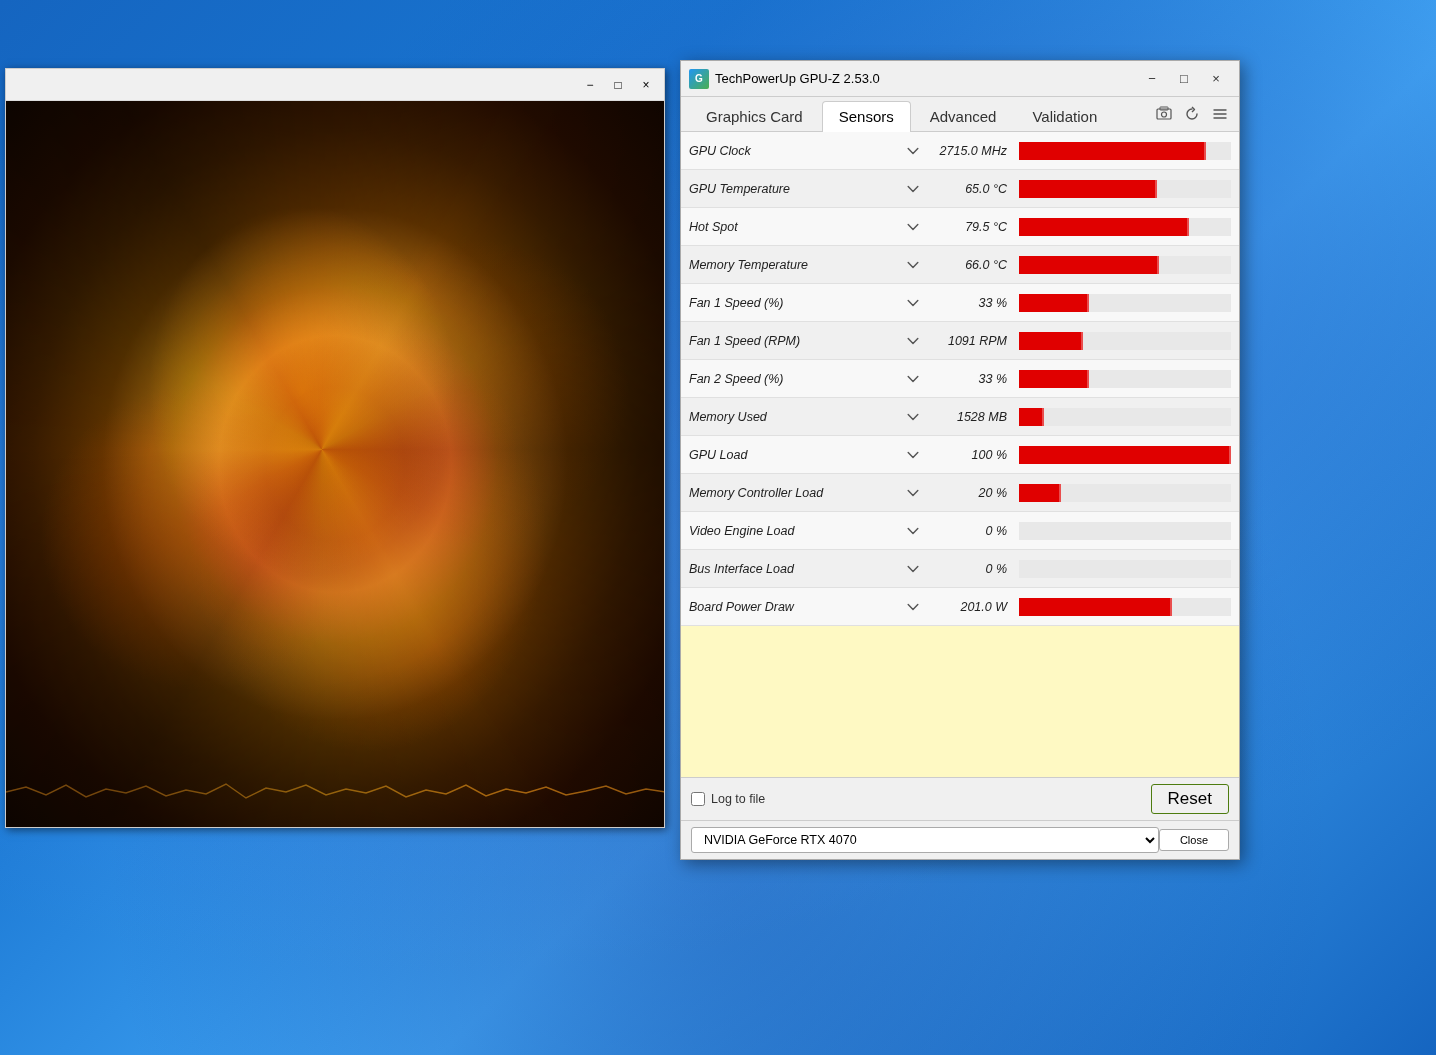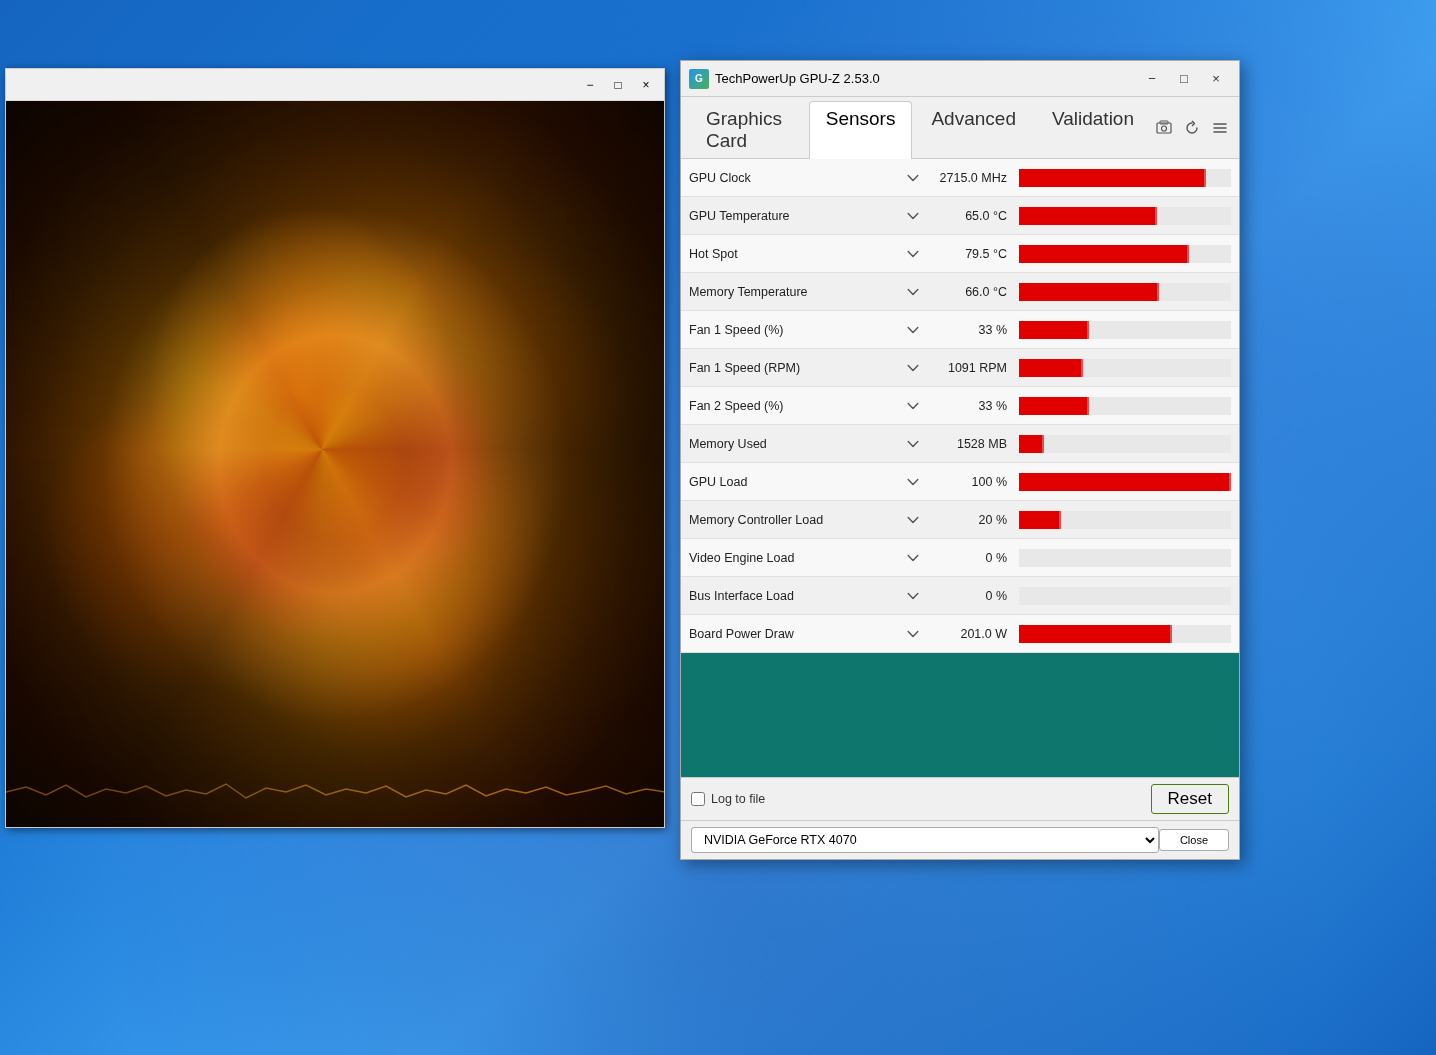--- a/index.html
+++ b/index.html
@@ -170,21 +170,21 @@
     .gpuz-tabs {
       display: flex;
       background: #f0f0f0;
       padding: 4px 8px 0;
       border-bottom: 1px solid #ccc;
       flex-shrink: 0;
     }
 
     .gpuz-tab {
       padding: 6px 16px;
-      font-size: 19px;
+      font-size: 15px;
       cursor: pointer;
       border: 1px solid transparent;
       border-bottom: none;
       margin-right: 2px;
       border-radius: 4px 4px 0 0;
       color: #333;
     }
     .gpuz-tab.active {
       background: white;
       border-color: #ccc;
@@ -210,24 +210,25 @@
       align-items: center;
       justify-content: center;
       cursor: pointer;
       font-size: 14px;
       color: #555;
     }
 
     
     .gpuz-content {
       flex: 1;
-      background: #0f766e;
+      background: #fef9c3;
       overflow: hidden;
       display: flex;
       flex-direction: column;
+      font-style: italic;
     }
 
     .sensor-row {
       display: flex;
       align-items: center;
       height: 38px;
       border-bottom: 1px solid #e0e0e0;
       background: #f8f8f8;
       padding: 0;
     }

